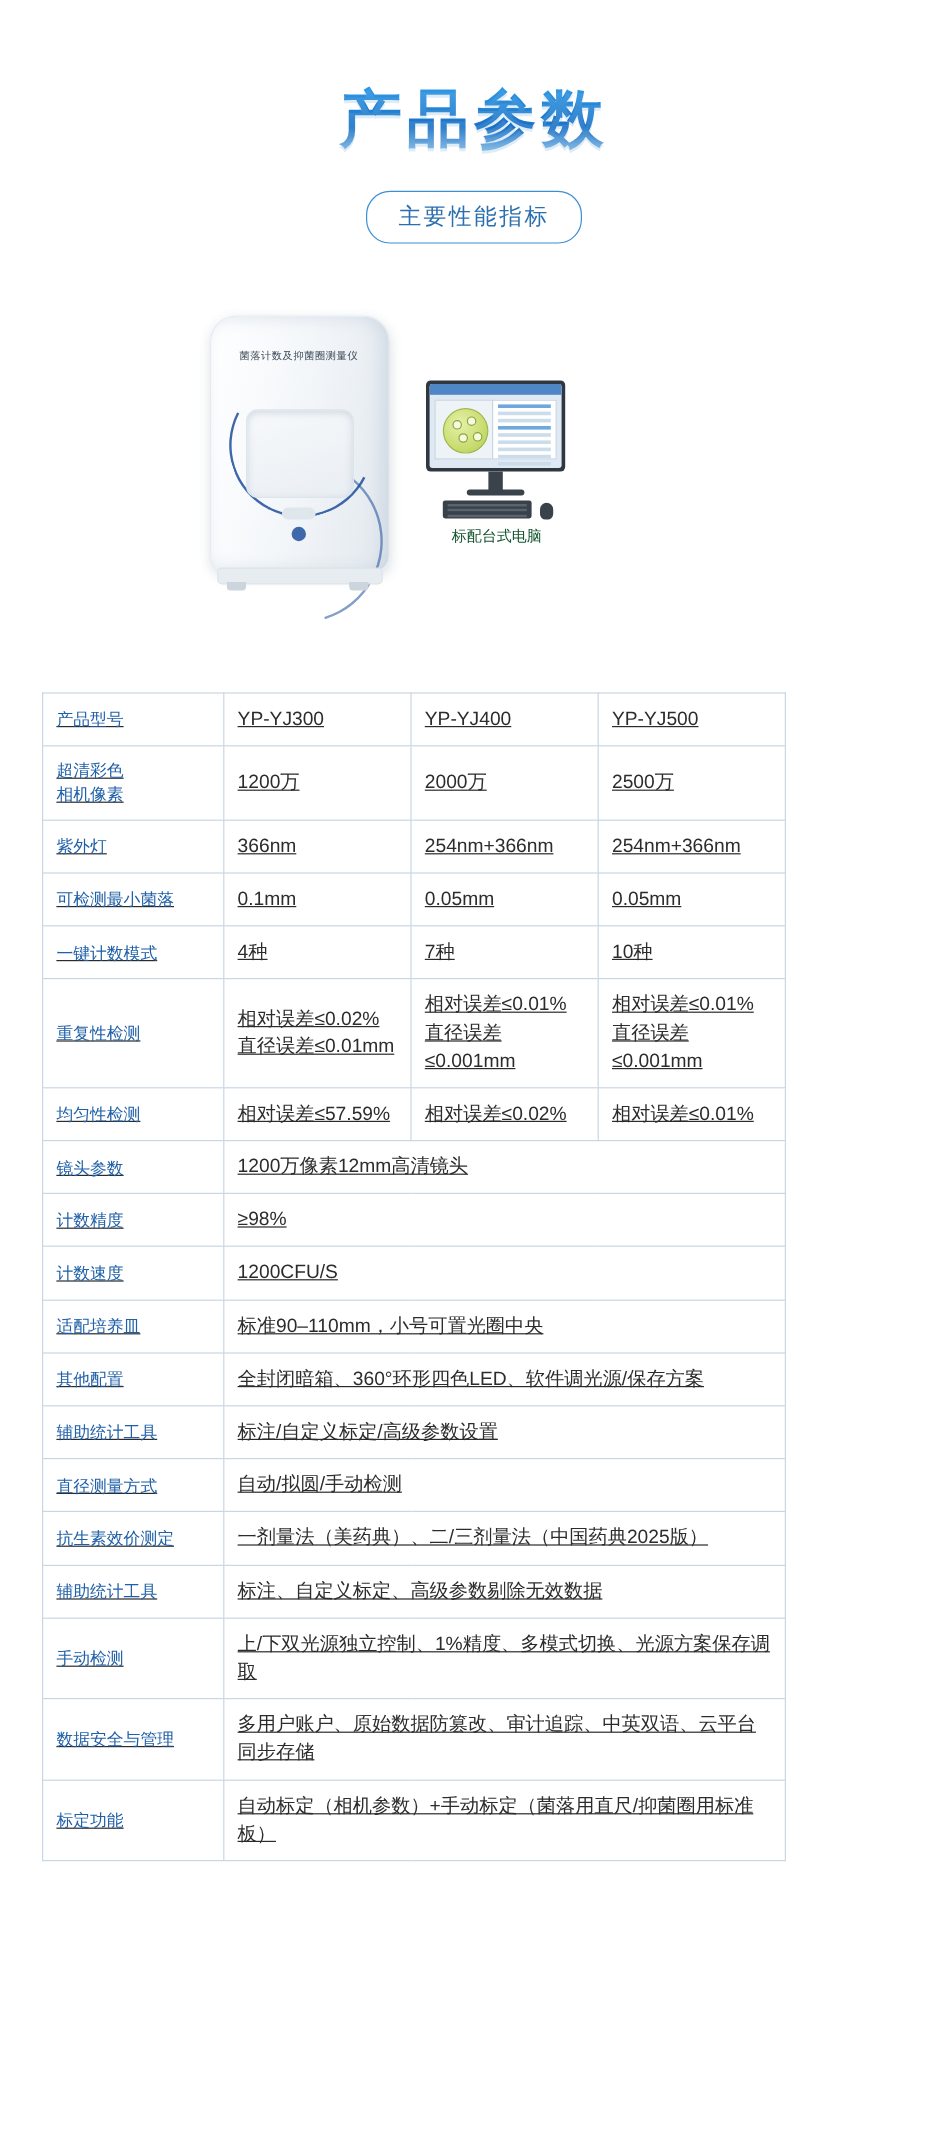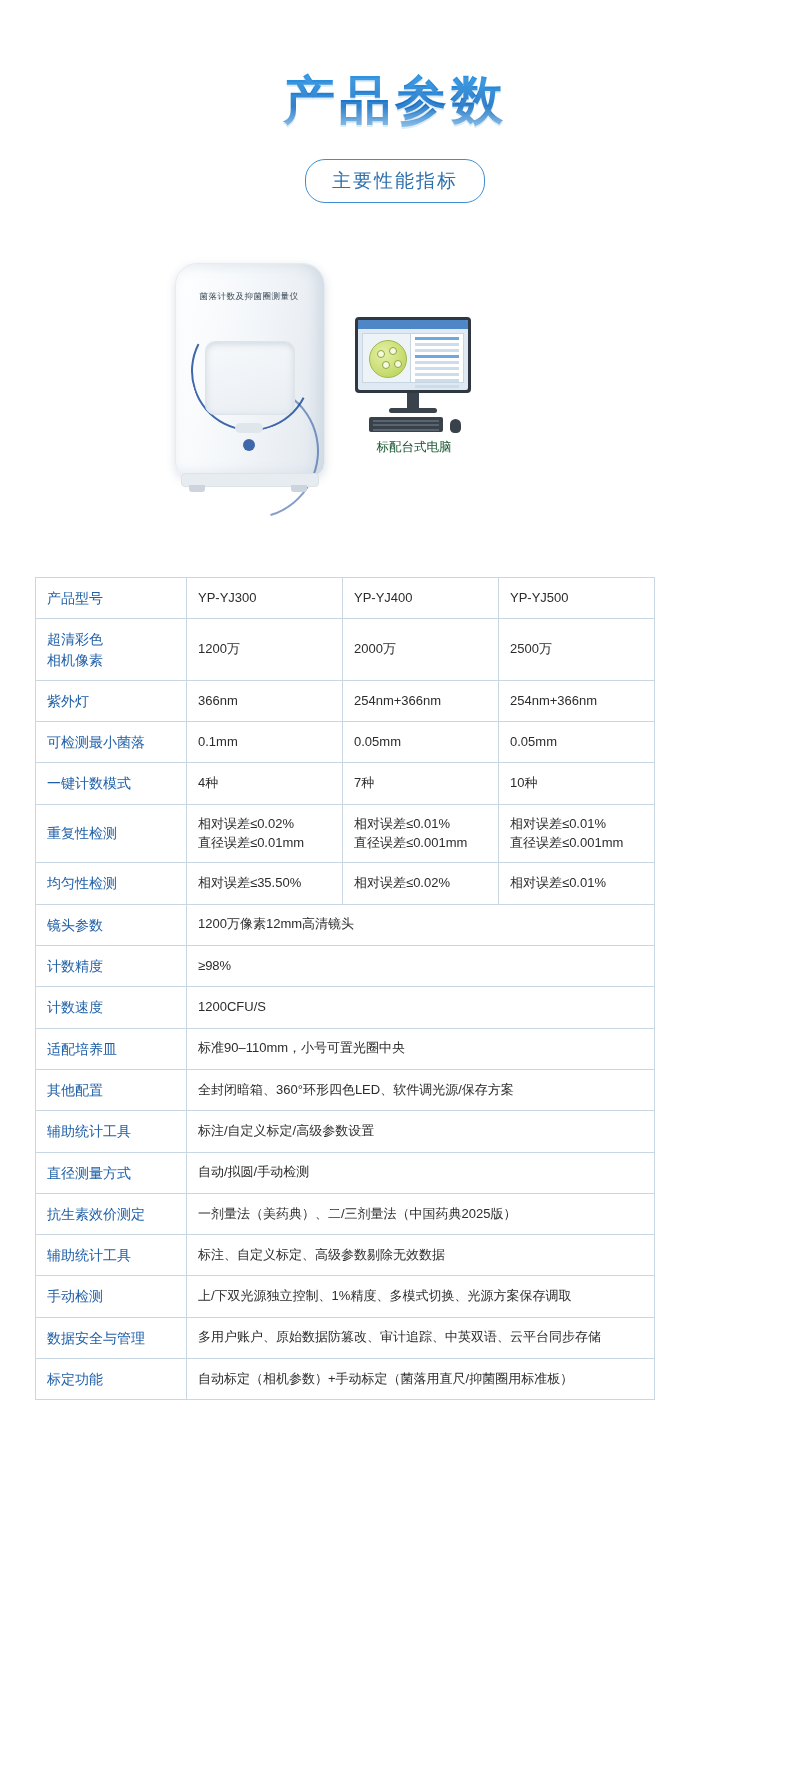--- a/index.html
+++ b/index.html
@@ -285,25 +285,26 @@
   }
 
   
   .spec-table {
     position: absolute;
     left: 35px;
     top: 505px;
     width: 620px;
     border-collapse: collapse;
     table-layout: fixed;
+    text-decoration: underline;
   }
   .spec-table td {
     border: 1px solid #c9d6e3;
     padding: 10px 11px;
-    font-size: 13px;
+    font-size: 16px;
     color: #333;
     vertical-align: middle;
     line-height: 1.45;
   }
   .spec-table td.label {
     width: 128px;
     color: #2060a8;
     font-size: 14px;
   }
   .spec-table td.val {
@@ -420,21 +421,21 @@
             <span>相对误差≤0.01%</span>
             <span>直径误差≤0.001mm</span>
           </td>
           <td class="val cell-lines">
             <span>相对误差≤0.01%</span>
             <span>直径误差≤0.001mm</span>
           </td>
         </tr>
         <tr>
           <td class="label">均匀性检测</td>
-          <td class="val">相对误差≤35.50%</td>
+          <td class="val">相对误差≤57.59%</td>
           <td class="val">相对误差≤0.02%</td>
           <td class="val">相对误差≤0.01%</td>
         </tr>
         <tr>
           <td class="label">镜头参数</td>
           <td class="val" colspan="3">1200万像素12mm高清镜头</td>
         </tr>
         <tr>
           <td class="label">计数精度</td>
           <td class="val" colspan="3">≥98%</td>

